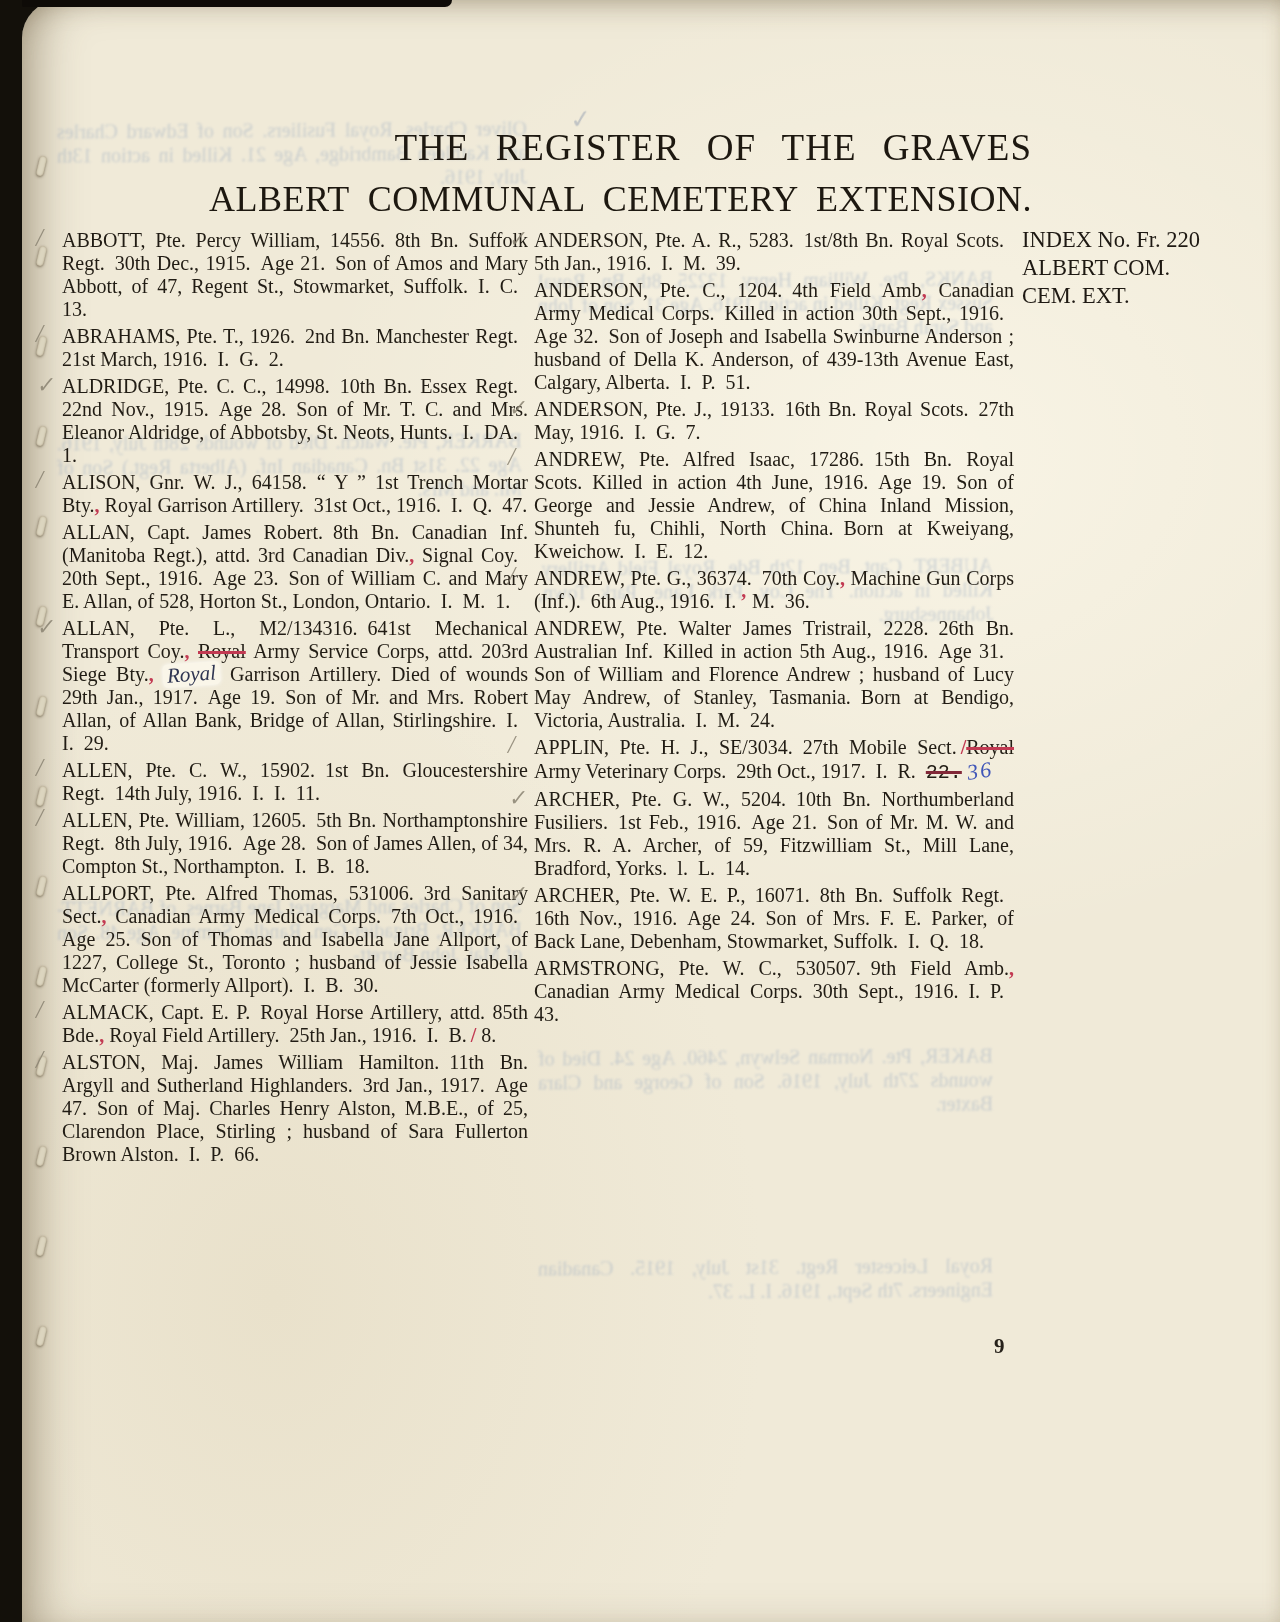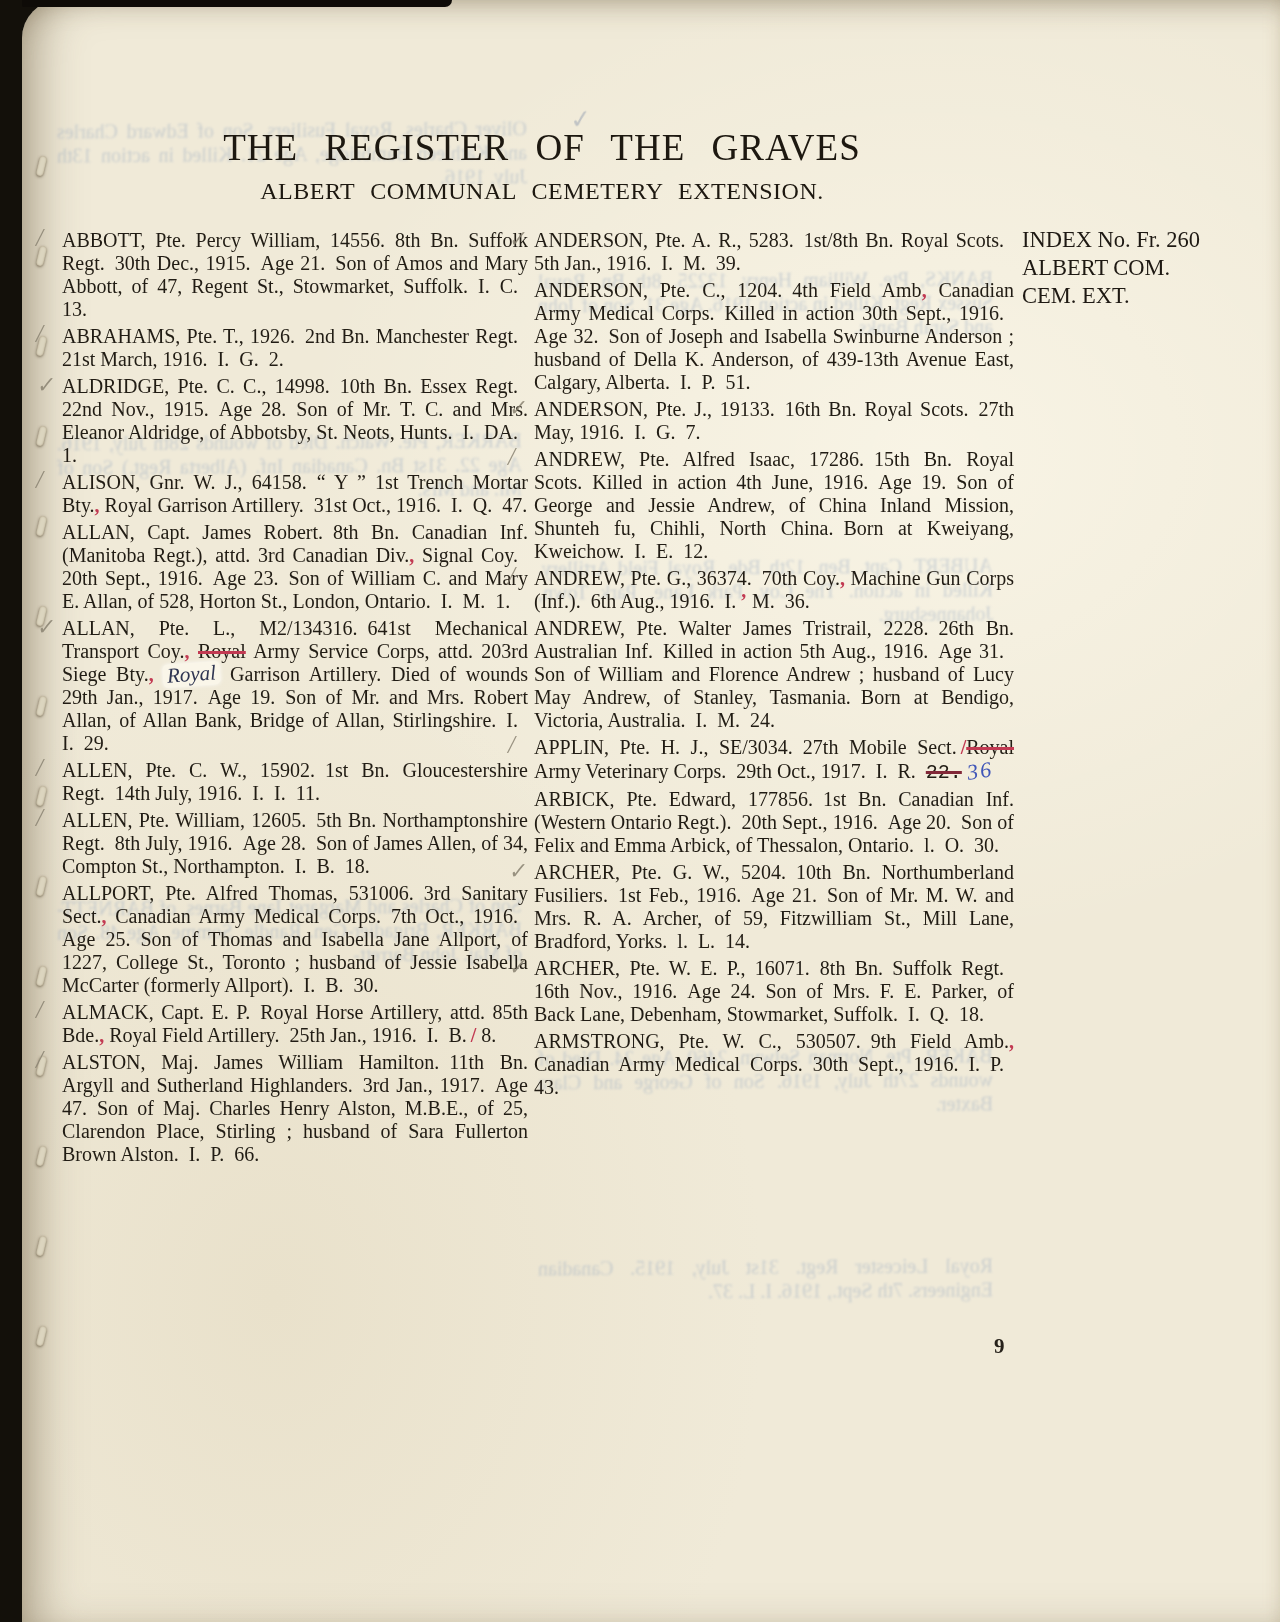--- a/index.html
+++ b/index.html
@@ -29,23 +29,23 @@
     width:7px;height:20px;border-radius:4px;margin:0 0 70px 0;
     background:#dcd5bf;box-shadow:0 1px 3px rgba(90,78,55,.8), inset 0 0 2px #a89c80;
     transform:rotate(13deg);
   }
   .bleed{
     position:absolute;transform:scaleX(-1) rotate(.4deg);
     filter:blur(1.1px);opacity:.42;color:#96a8c0;
     font-size:20px;line-height:24px;text-align:justify;pointer-events:none;
     user-select:none;
   }
-  .header{position:absolute;left:30px;top:126px;width:980px;text-align:center;color:#1d1810;}
+  .header{position:absolute;left:30px;top:126px;width:980px;text-align:right;color:#1d1810;}
   .title{font-size:37px;word-spacing:16px;letter-spacing:1px;white-space:nowrap;}
-  .subtitle{font-size:24px;word-spacing:9px;letter-spacing:.5px;margin-top:9px;white-space:nowrap;}
+  .subtitle{font-size:36px;word-spacing:9px;letter-spacing:.5px;margin-top:9px;white-space:nowrap;}
   .stray-mark{
     position:absolute;left:548px;top:104px;font-size:26px;color:#9aa4b4;
     opacity:.55;transform:rotate(-6deg);filter:blur(.4px);
   }
   .col{
     position:absolute;top:229px;font-size:20px;line-height:23px;
     color:#211c14;text-align:justify;
   }
   .col-left{left:40px;width:466px;}
   .col-right{left:512px;width:480px;}
@@ -109,21 +109,21 @@
     </div>
 
   <div class="stray-mark">✓</div>
 
   <div class="header">
     <div class="title">THE REGISTER OF THE GRAVES</div>
     <div class="subtitle">ALBERT COMMUNAL CEMETERY EXTENSION.</div>
   </div>
 
   <div class="index-note">
-    <div>INDEX No. Fr. 260</div>
+    <div>INDEX No. Fr. 220</div>
     <div>ALBERT COM.</div>
     <div>CEM. EXT.</div>
   </div>
 
   <div class="col col-left">
       <div class="entry"><span class="mark pencil-slash">/</span><span class="p-n">ABBOTT, Pte. Percy William, 14556. 8th Bn. Suffolk Regt. 30th Dec., 1915. Age 21. Son of Amos and Mary Abbott, of 47, Regent St., Stowmarket, Suffolk. I. C. 13.</span></div>
       <div class="entry"><span class="mark pencil-slash">/</span><span class="p-n">ABRAHAMS, Pte. T., 1926. 2nd Bn. Manchester Regt. 21st March, 1916. I. G. 2.</span></div>
       <div class="entry"><span class="mark pencil-check">✓</span><span class="p-n">ALDRIDGE, Pte. C. C., 14998. 10th Bn. Essex Regt. 22nd Nov., 1915. Age 28. Son of Mr. T. C. and Mrs. Eleanor Aldridge, of Abbotsby, St. Neots, Hunts. I. DA. 1.</span></div>
       <div class="entry"><span class="mark pencil-slash">/</span><span class="p-n">ALISON, Gnr. W. J., 64158. “ Y ” 1st Trench Mortar Bty.</span><span class="p-rc">,</span><span class="p-n"> Royal Garrison Artillery. 31st Oct., 1916. I. Q. 47.</span></div>
       <div class="entry"><span class="p-n">ALLAN, Capt. James Robert. 8th Bn. Canadian Inf. (Manitoba Regt.), attd. 3rd Canadian Div.</span><span class="p-rc">,</span><span class="p-n"> Signal Coy. 20th Sept., 1916. Age 23. Son of William C. and Mary E. Allan, of 528, Horton St., London, Ontario. I. M. 1.</span></div>
@@ -135,20 +135,19 @@
       <div class="entry"><span class="mark pencil-slash">/</span><span class="p-n">ALSTON, Maj. James William Hamilton. 11th Bn. Argyll and Sutherland Highlanders. 3rd Jan., 1917. Age 47. Son of Maj. Charles Henry Alston, M.B.E., of 25, Clarendon Place, Stirling ; husband of Sara Fullerton Brown Alston. I. P. 66.</span></div>
     </div>
   <div class="col col-right">
       <div class="entry"><span class="mark pencil-check">✓</span><span class="p-n">ANDERSON, Pte. A. R., 5283. 1st/8th Bn. Royal Scots. 5th Jan., 1916. I. M. 39.</span></div>
       <div class="entry"><span class="p-n">ANDERSON, Pte. C., 1204. 4th Field Amb</span><span class="p-rc">,</span><span class="p-n"> Canadian Army Medical Corps. Killed in action 30th Sept., 1916. Age 32. Son of Joseph and Isabella Swinburne Anderson ; husband of Della K. Anderson, of 439-13th Avenue East, Calgary, Alberta. I. P. 51.</span></div>
       <div class="entry"><span class="mark pencil-check">✓</span><span class="p-n">ANDERSON, Pte. J., 19133. 16th Bn. Royal Scots. 27th May, 1916. I. G. 7.</span></div>
       <div class="entry"><span class="mark pencil-slash">/</span><span class="p-n">ANDREW, Pte. Alfred Isaac, 17286. 15th Bn. Royal Scots. Killed in action 4th June, 1916. Age 19. Son of George and Jessie Andrew, of China Inland Mission, Shunteh fu, Chihli, North China. Born at Kweiyang, Kweichow. I. E. 12.</span></div>
       <div class="entry"><span class="mark pencil-slash">/</span><span class="p-n">ANDREW, Pte. G., 36374. 70th Coy.</span><span class="p-rc">,</span><span class="p-n"> Machine Gun Corps (Inf.). 6th Aug., 1916. I.</span><span class="p-rc"> ’</span><span class="p-n"> M. 36.</span></div>
       <div class="entry"><span class="p-n">ANDREW, Pte. Walter James Tristrail, 2228. 26th Bn. Australian Inf. Killed in action 5th Aug., 1916. Age 31. Son of William and Florence Andrew ; husband of Lucy May Andrew, of Stanley, Tasmania. Born at Bendigo, Victoria, Australia. I. M. 24.</span></div>
       <div class="entry"><span class="mark pencil-slash">/</span><span class="p-n">APPLIN, Pte. H. J., SE/3034. 27th Mobile Sect.</span><span class="p-rc"> /</span><span class="p-rs">Royal</span><span class="p-n"> Army Veterinary Corps. 29th Oct., 1917. I. R. </span><span class="p-bs">22.</span><span class="p-n"> </span><span class="p-hwb">36</span></div>
-      <div class="entry"><span class="p-n">ARBICK, Pte. Edward, 177856. 1st Bn. Canadian Inf. (Western Ontario Regt.). 20th Sept., 1916. Age 20. Son of Felix and Emma Arbick, of Thessalon, Ontario. l. O. 30.</span></div>
       <div class="entry"><span class="mark pencil-check">✓</span><span class="p-n">ARCHER, Pte. G. W., 5204. 10th Bn. Northumberland Fusiliers. 1st Feb., 1916. Age 21. Son of Mr. M. W. and Mrs. R. A. Archer, of 59, Fitzwilliam St., Mill Lane, Bradford, Yorks. l. L. 14.</span></div>
       <div class="entry"><span class="mark pencil-check">✓</span><span class="p-n">ARCHER, Pte. W. E. P., 16071. 8th Bn. Suffolk Regt. 16th Nov., 1916. Age 24. Son of Mrs. F. E. Parker, of Back Lane, Debenham, Stowmarket, Suffolk. I. Q. 18.</span></div>
       <div class="entry"><span class="p-n">ARMSTRONG, Pte. W. C., 530507. 9th Field Amb.</span><span class="p-rc">,</span><span class="p-n"> Canadian Army Medical Corps. 30th Sept., 1916. I. P. 43.</span></div>
     </div>
 
   <div class="pagenum">9</div>
 </div>
 
 </body></html>

